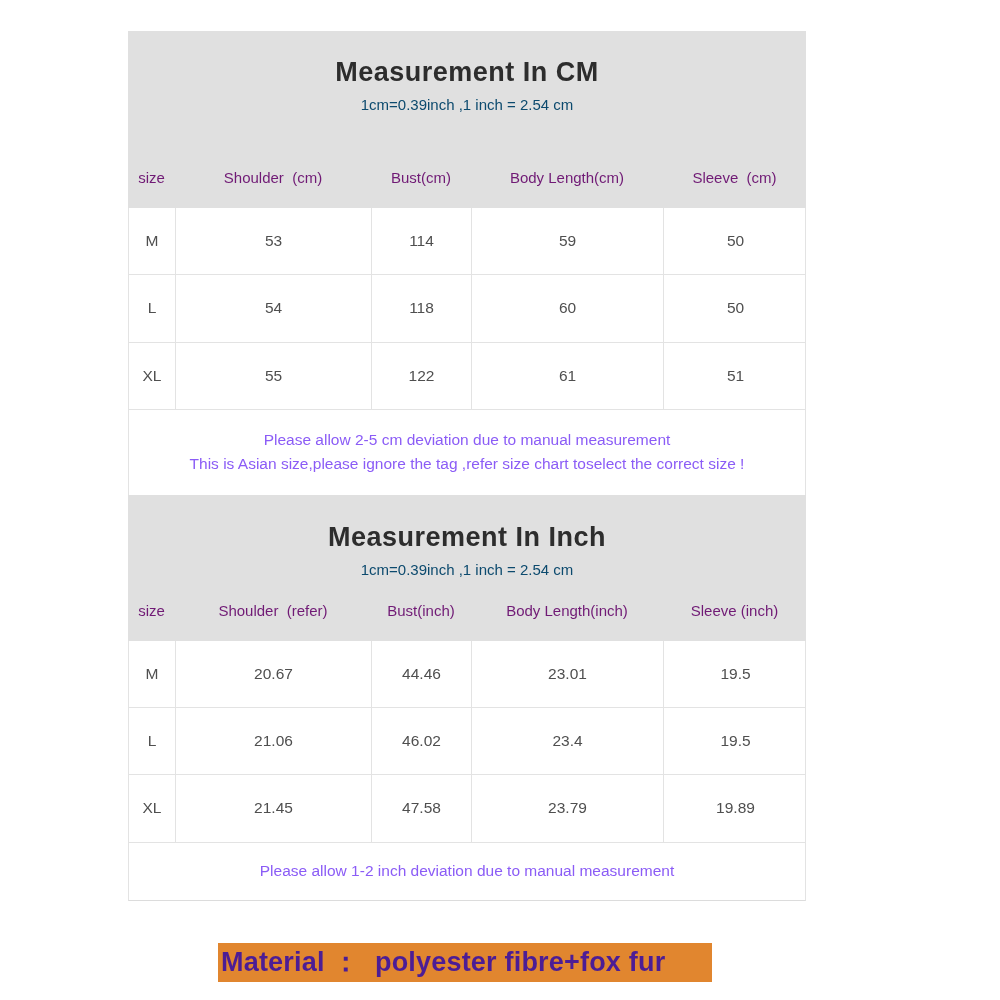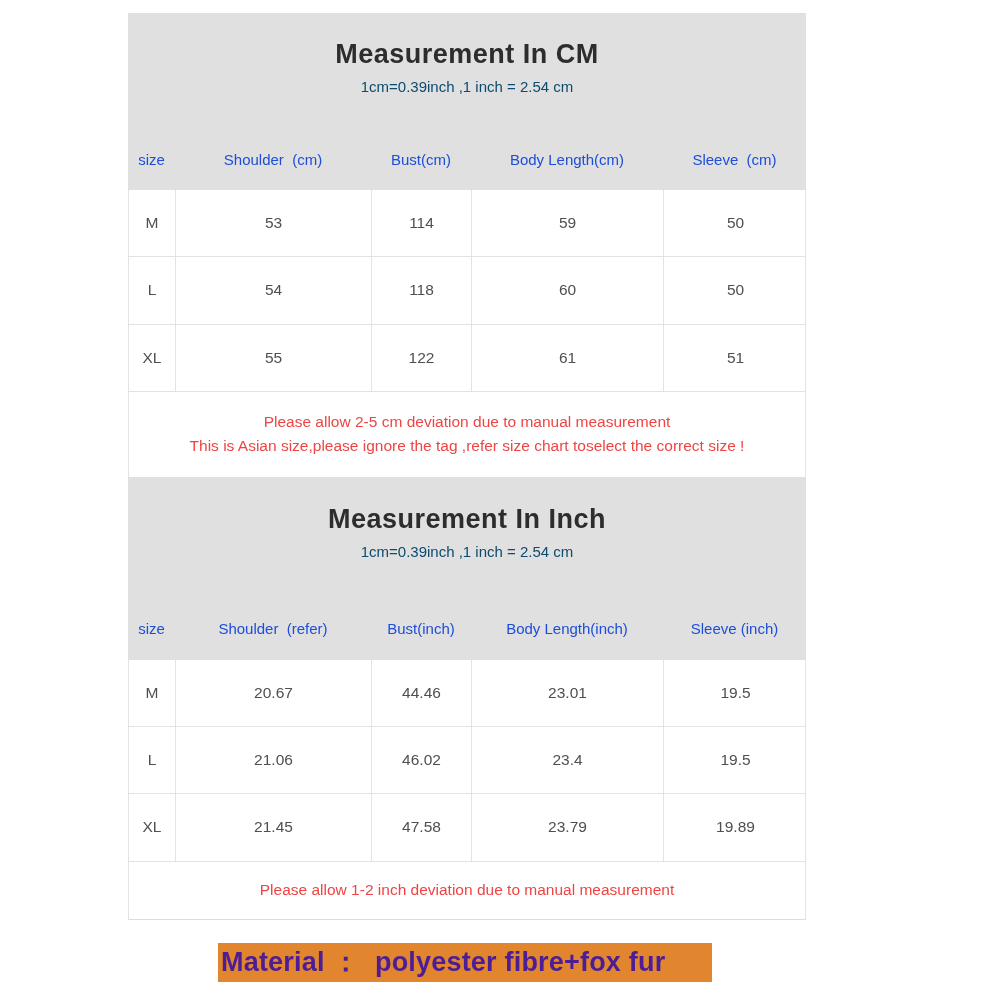--- a/index.html
+++ b/index.html
@@ -1,46 +1,46 @@
 <!DOCTYPE html>
 <html><head>
 <meta charset="utf-8">
 <style>
   * { margin: 0; padding: 0; box-sizing: border-box; }
   html, body { width: 1000px; height: 1000px; background: #ffffff;
     font-family: "Liberation Sans", "DejaVu Sans", sans-serif; }
   .page { position: relative; width: 1000px; height: 1000px; background: #ffffff; overflow: hidden; }
 
-  .content { position: absolute; left: 128px; top: 13px; width: 678px; }
+  .content { position: absolute; left: 128px; top: 31px; width: 678px; }
 
   .banner { background: #e0e0e0; display: flex; flex-direction: column; }
   .banner-cm { height: 177px; }
-  .banner-inch { height: 183px; }
+  .banner-inch { height: 146px; }
   .section-title { text-align: center; font-size: 27px; font-weight: bold;
     color: #2d2d2d; line-height: 30px; padding-top: 26px; letter-spacing: 0.5px; }
   .banner-inch .section-title { padding-top: 27px; }
   .section-subtitle { text-align: center; font-size: 15px; color: #0c4a6e;
     line-height: 20px; margin-top: 8px; white-space: pre; }
 
   .grid-row { display: grid; grid-template-columns: 47px 196px 100px 192px 143px; }
 
   .header-row { margin-top: auto; height: 62px; align-items: center; }
-  .header-cell { text-align: center; font-size: 15px; color: #1d4ed8; white-space: pre; }
+  .header-cell { text-align: center; font-size: 15px; color: #701a75; white-space: pre; }
 
   .tbody { background: #ffffff; border-left: 1px solid #e3e3e3; border-right: 1px solid #e3e3e3; }
   .data-row { height: 67.3px; border-bottom: 1px solid #e3e3e3; align-items: center; }
   .data-cell { text-align: center; font-size: 15.5px; color: #4f4f4f;
     border-right: 1px solid #e3e3e3; line-height: 66px; height: 100%; }
   .data-cell:last-child { border-right: none; }
 
   .note-block { background: #ffffff; border-left: 1px solid #e3e3e3; border-right: 1px solid #e3e3e3;
     display: flex; flex-direction: column; justify-content: center; align-items: center; }
   .note-cm { height: 85px; gap: 6px; }
   .note-inch { height: 58px; border-bottom: 1px solid #dcdcdc; }
-  .note-line { font-size: 15.5px; color: #ef4444; text-align: center; white-space: pre; }
+  .note-line { font-size: 15.5px; color: #8b5cf6; text-align: center; white-space: pre; }
 
   .material-strip { position: absolute; left: 218px; top: 943px; width: 494px; height: 39px;
     background: #e1862f; overflow: hidden; }
   .material-label { font-size: 27px; font-weight: bold; color: #4c1d95;
     line-height: 39px; white-space: pre; padding-left: 3px; letter-spacing: 0.2px; }
 </style>
 </head>
 <body>
 
 <div class="page">

